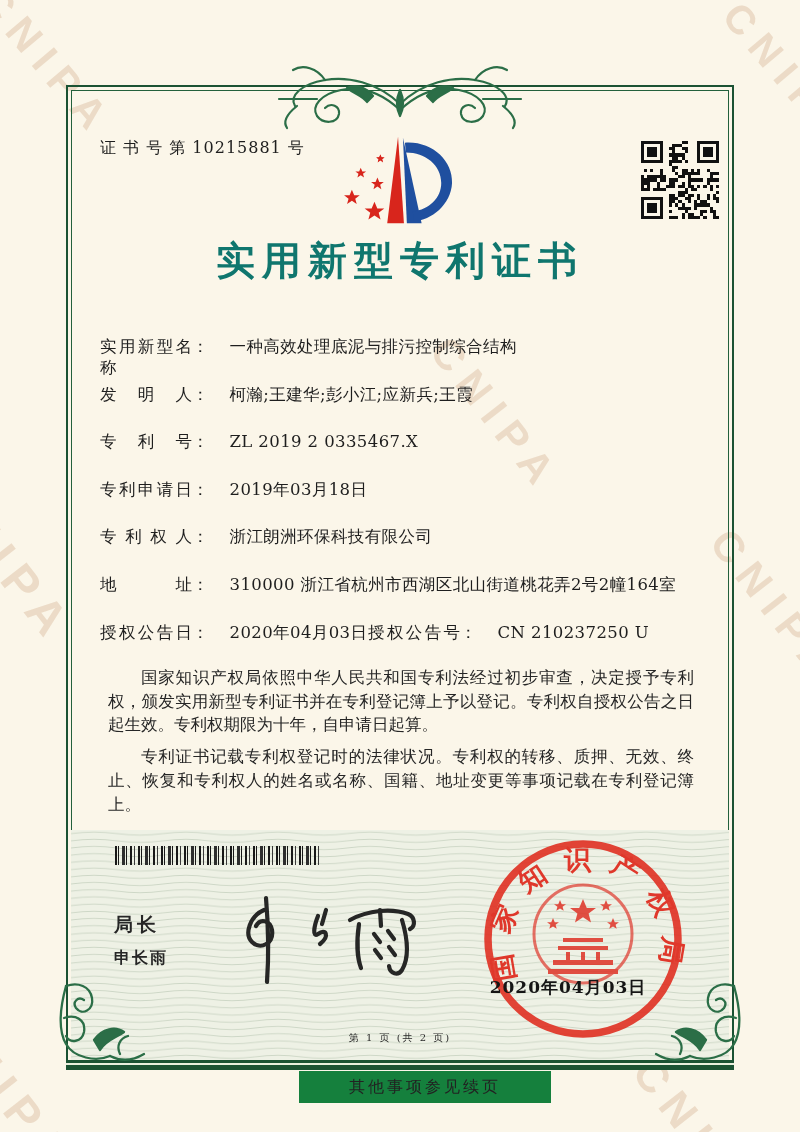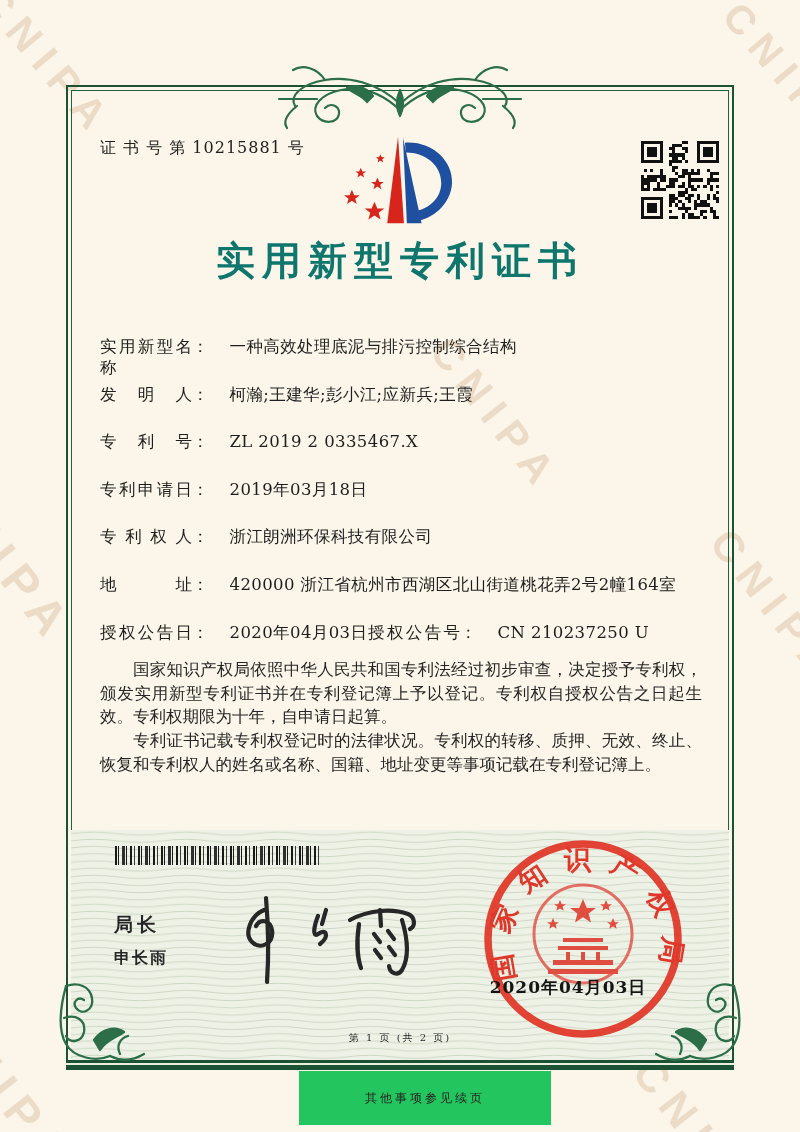--- a/index.html
+++ b/index.html
@@ -35,39 +35,39 @@
   .title{position:absolute;left:0;right:0;top:234px;text-align:center;font-size:39px;font-weight:700;letter-spacing:7px;color:#0f766e;}
   
   .fields{position:absolute;left:100px;top:337px;width:604px;}
   .frow{height:47.6px;font-size:16.5px;line-height:1.25;position:relative;}
   .flabel{display:inline-block;width:92px;text-align:justify;text-align-last:justify;vertical-align:top;}
   .fcolon{display:inline-block;vertical-align:top;}
   .fvalue{margin-left:21px;letter-spacing:.4px;}
   .grant-right{position:absolute;left:268px;top:0;}
   
   .paras{position:absolute;left:100px;top:658px;width:602px;font-size:16.5px;line-height:23.7px;text-align:justify;color:#262626;}
-  .paras p{margin:0;text-indent:2em;}
+  .paras p{margin:8px;text-indent:2em;}
   
   .barcode{position:absolute;left:115px;top:846px;width:205px;height:19px;
     background:repeating-linear-gradient(90deg,
       #191919 0 2px,transparent 2px 3px,#191919 3px 4px,transparent 4px 7px,
       #2e2e2e 7px 10px,transparent 10px 11px,#191919 11px 12px,transparent 12px 15px,
       #191919 15px 17px,transparent 17px 19px,#3a3a3a 19px 20px,transparent 20px 23px);}
   .officer-title{position:absolute;left:114px;top:912px;font-size:19px;font-weight:700;letter-spacing:4px;
       font-family:"Liberation Sans",sans-serif;color:#262626;}
   .officer-name{position:absolute;left:114px;top:948px;font-size:16px;font-weight:700;letter-spacing:2px;
       font-family:"Liberation Sans",sans-serif;color:#262626;}
   .signature{position:absolute;left:222px;top:882px;width:215px;height:112px;}
   .seal{position:absolute;left:478px;top:840px;width:212px;height:212px;opacity:.93;}
   .seal-date{position:absolute;left:488px;top:976px;width:160px;text-align:center;font-size:17px;font-weight:700;
       letter-spacing:1px;color:#151515;}
   
   .pageno{position:absolute;left:0;right:0;top:1031px;text-align:center;font-size:10px;letter-spacing:2px;color:#2a2a2a;}
-  .notebox{position:absolute;left:299px;top:1071px;width:252px;height:54px;background:#22c55e;
-      display:flex;align-items:center;justify-content:center;font-size:12px;letter-spacing:3px;color:#222;}
+  .notebox{position:absolute;left:299px;top:1071px;width:252px;height:32px;background:#15803d;
+      display:flex;align-items:center;justify-content:center;font-size:16px;letter-spacing:3px;color:#222;}
 </style>
 </head>
 <body>
 
 <div class="page">
 
   <div class="wm wm1">CNIPA</div>
   <div class="wm wm2">CNIPA</div>
   <div class="wm wm3">CNIPA</div>
   <div class="wm wm4">CNIPA</div>
@@ -361,21 +361,21 @@
     <div class="frow">
       <span class="flabel">专利号</span><span class="fcolon">：</span><span class="fvalue">ZL 2019 2 0335467.X</span>
     </div>
     <div class="frow">
       <span class="flabel">专利申请日</span><span class="fcolon">：</span><span class="fvalue">2019年03月18日</span>
     </div>
     <div class="frow">
       <span class="flabel">专利权人</span><span class="fcolon">：</span><span class="fvalue">浙江朗洲环保科技有限公司</span>
     </div>
     <div class="frow">
-      <span class="flabel">地址</span><span class="fcolon">：</span><span class="fvalue">420000 浙江省杭州市西湖区北山街道桃花弄2号2幢164室</span>
+      <span class="flabel">地址</span><span class="fcolon">：</span><span class="fvalue">310000 浙江省杭州市西湖区北山街道桃花弄2号2幢164室</span>
     </div>
     <div class="frow">
       <span>
         <span class="flabel">授权公告日</span><span class="fcolon">：</span><span class="fvalue">2020年04月03日</span>
       </span>
       <span class="grant-right">
         <span class="flabel">授权公告号</span><span class="fcolon">：</span><span class="fvalue">CN 210237250 U</span>
       </span>
     </div>
   </div>

